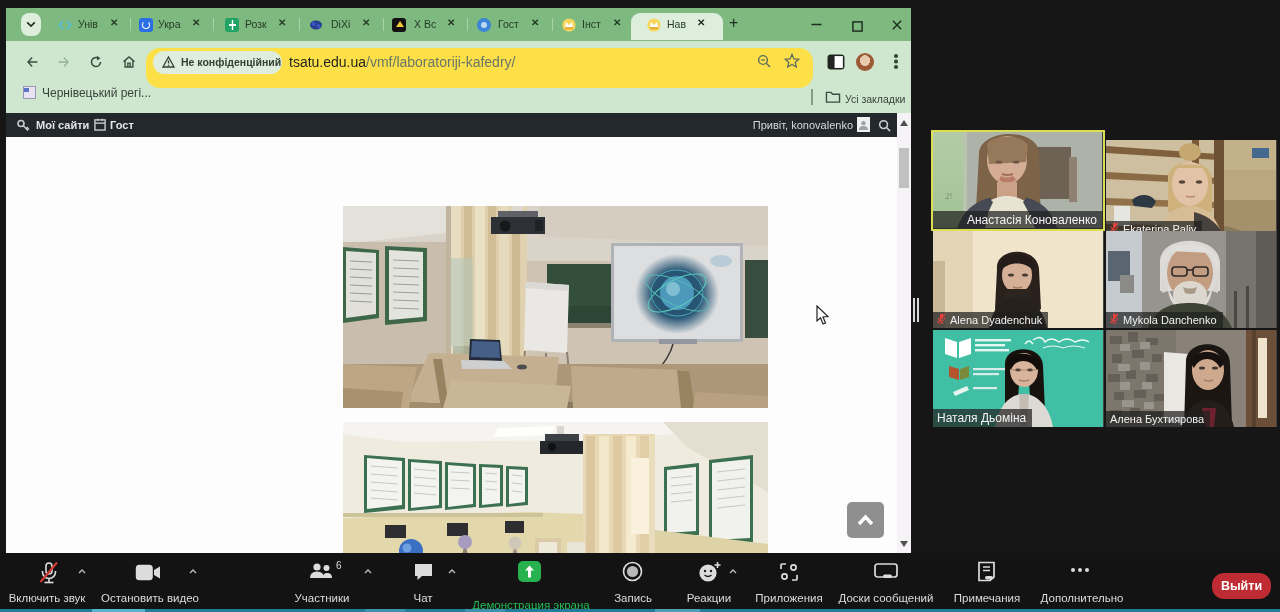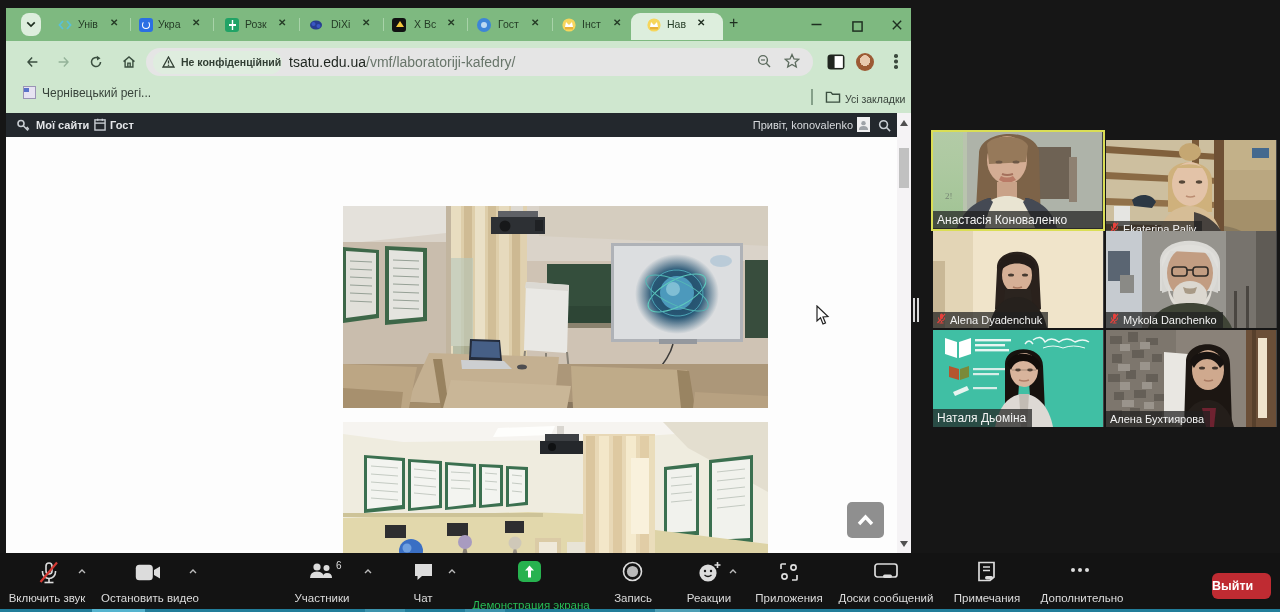--- a/index.html
+++ b/index.html
@@ -10,21 +10,21 @@
   
   #browser { position:absolute; left:6px; top:8px; width:905px; height:545px; background:#fff; }
   #tabstrip { position:absolute; left:0; top:0; width:905px; height:40px; background:#7eb980; }
   #chromebar { position:absolute; left:0; top:33px; width:905px; height:80px; background:#cfe7cf; overflow:hidden; }
   .tabtxt { position:absolute; top:10px; font-size:10.5px; color:#253c26; white-space:nowrap; }
   .tabx { position:absolute; top:9px; font-size:10px; color:#253c26; font-weight:bold; }
   .tabsep { position:absolute; top:10px; width:1px; height:13px; background:#a8d3a9; }
   .fav { position:absolute; top:10px; width:14px; height:14px; border-radius:3px; }
 
   
-  #addrpill { position:absolute; left:140px; top:7px; width:667px; height:28px; background:#e5e5e5; border-radius:14px; }
+  #addrpill { position:absolute; left:140px; top:7px; width:667px; height:40px; background:#fde047; border-radius:14px; }
   #secchip { position:absolute; left:7px; top:2.5px; height:23px; width:129px; background:#dfeddf; border-radius:12px; color:#323f34; font-size:10.5px; font-weight:bold; line-height:23px; white-space:nowrap; overflow:hidden; }
   
   .bk { color:#37423a; font-size:12px; white-space:nowrap; }
 
   
   #adminbar { position:absolute; left:0; top:105px; width:891px; height:24px; background:#23282d; color:#eee; font-size:12px; }
 
   
   #content { position:absolute; left:0; top:129px; width:891px; height:416px; background:#fdfdfd; }
   #heading { position:absolute; left:247px; top:2px; width:620px; font-family:"Liberation Serif", serif; font-weight:bold; font-size:15.3px; line-height:19.5px; color:#2d9a64; }
@@ -33,21 +33,21 @@
   #scrollbar { position:absolute; left:891px; top:105px; width:14px; height:440px; background:#f5f3f5; }
 
   
   .tile { position:absolute; width:171px; height:97px; overflow:hidden; background:#444; }
   .label { position:absolute; left:0; bottom:0; background:rgba(32,32,32,.72); color:#f3f3f3; font-size:11px; line-height:16px; padding:0 6px 0 4px; white-space:nowrap; }
 
   
   #ztoolbar { position:absolute; left:0; top:553px; width:1280px; height:59px; background:#131313; }
   .zlbl { position:absolute; top:39px; font-size:11.5px; color:#dcdcdc; text-align:center; white-space:nowrap; transform:translateX(-50%); }
   .chev { position:absolute; top:16px; width:8px; height:5px; }
-  #leave { position:absolute; left:1212px; top:20px; width:59px; height:26px; background:#bf2b32; border-radius:6px; color:#fff; font-weight:bold; font-size:12.5px; line-height:26px; }
+  #leave { position:absolute; left:1212px; top:20px; width:59px; height:26px; background:#bf2b32; border-radius:12px; color:#fff; font-weight:bold; font-size:12.5px; text-align:center; line-height:26px; }
   #taskstrip { position:absolute; left:0; top:609px; width:1280px; height:3px; background:#217d9a; }
 </style>
 </head>
 <body>
 <div id="stage">
 
   <div id="browser">
     <div id="tabstrip">
 
       <div class="abs" style="left:15px;top:5px;width:20px;height:23px;border-radius:8px;background:#ddeedd;"></div>
@@ -432,21 +432,21 @@
       <path d="M69 42 Q74 44 80 42" stroke="#a4705c" stroke-width="2" fill="none"></path>
       <path d="M66 48 Q74 53 83 48 L80 44 Q74 47 68 44 Z" fill="#b97a66"></path>
 
       <rect x="64" y="50" width="20" height="16" fill="#c9a288"></rect>
       <path d="M38 96 C42 74 60 64 74 64 C90 64 104 74 110 96 Z" fill="#e9e4d2"></path>
       <path d="M30 96 C38 72 52 66 58 66 L52 96 Z" fill="#3e424b"></path>
       <path d="M118 96 C112 72 100 66 92 66 L102 96 Z" fill="#3e424b"></path>
       <path d="M24 96 C32 74 48 68 56 66 L60 70 L48 96 Z" fill="#454a54"></path>
       <path d="M124 96 C118 74 102 68 94 66 L90 70 L104 96 Z" fill="#454a54"></path>
     </svg>
-    <div class="label" style="font-size:12px;line-height:18px;width:100%;">Анастасія Коноваленко</div>
+    <div class="label" style="font-size:12px;line-height:18px;width:100%;text-align:right;">Анастасія Коноваленко</div>
   </div>
   <div class="tile" style="left:1106px;top:140px;" id="t2">
     <svg width="170" height="97" viewBox="0 0 170 97">
       <rect width="170" height="97" fill="#c5b695"></rect>
 
       <rect x="0" y="0" width="118" height="97" fill="#cdbf9f"></rect>
       <polygon points="0,6 112,14 112,20 0,13" fill="#80603c"></polygon>
       <polygon points="0,32 112,38 112,44 0,39" fill="#8a6a44"></polygon>
       <polygon points="0,58 110,62 110,68 0,65" fill="#91714a"></polygon>
       <polygon points="0,84 108,86 108,92 0,90" fill="#8a6a44"></polygon>

